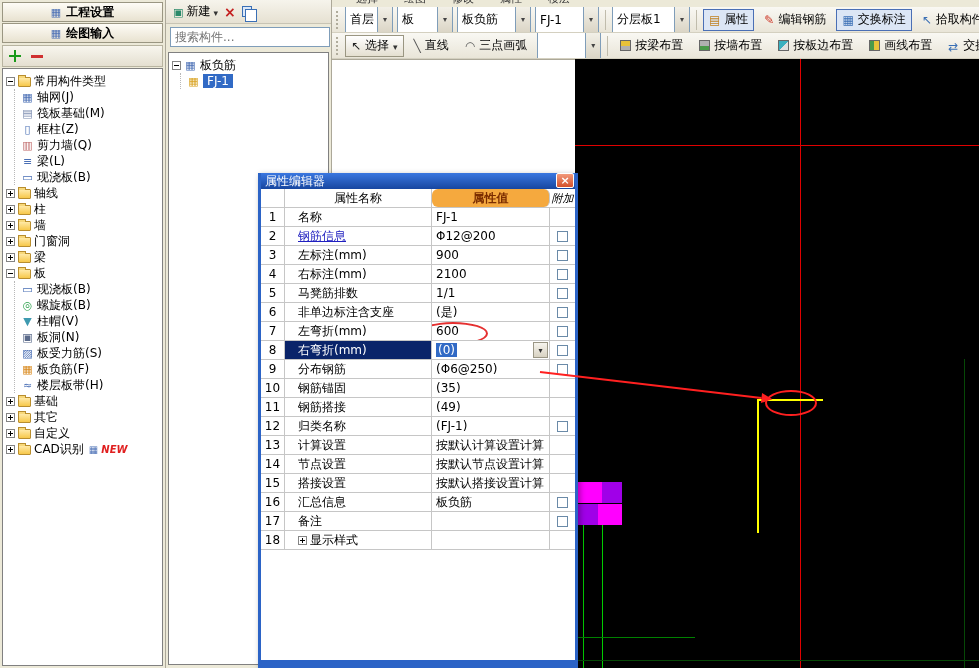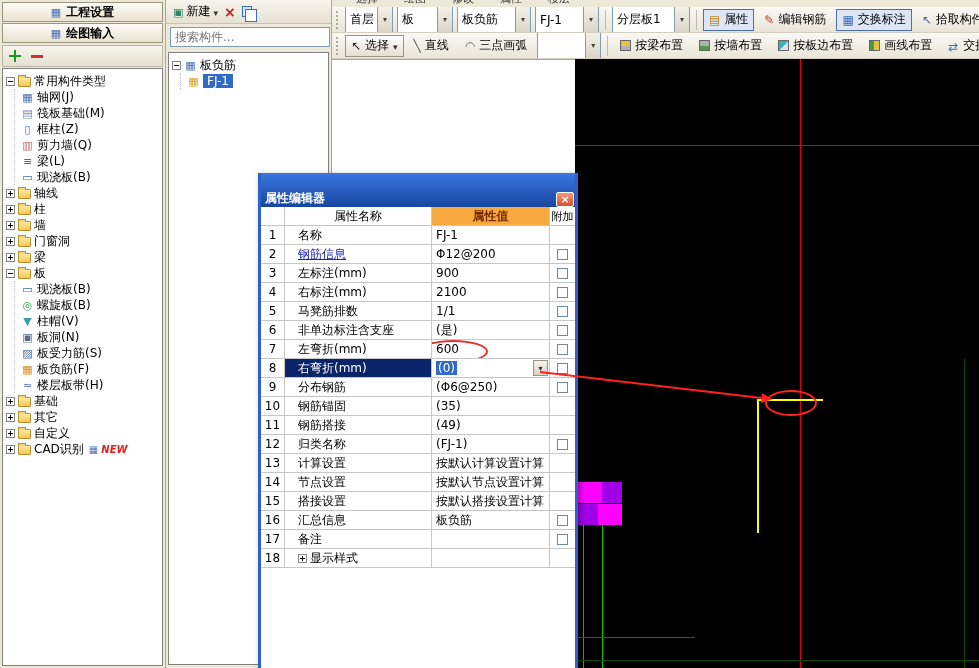--- a/index.html
+++ b/index.html
@@ -111,36 +111,36 @@
   .gv1 { left:8px;  top:466px; width:1px; height:143px; background:#00cc00; }
   .gv2 { left:27px; top:466px; width:1px; height:143px; background:#00cc00; }
   .gh1 { left:0; top:578px; width:120px; height:1px; background:#008000; }
   .gh2 { left:0; top:601px; width:404px; height:1px; background:#064806; }
   .gvr { left:389px; top:300px; width:1px; height:309px; background:#064806; }
   .red-ellipse { left:190px; top:331px; width:52px; height:26px; border:2px solid #ff2020; border-radius:50%; }
 
   
   #dialog { position:absolute; left:258px; top:173px; width:320px; height:495px; background:#2b63c6;
     padding:0 3px 3px 3px; z-index:30; box-shadow:2px 2px 6px rgba(0,0,0,.35); }
-  #dlg-title { height:34px; display:flex; align-items:flex-end; color:#fff; font-weight:bold; padding:0 1px 0 4px;
+  #dlg-title { height:16px; display:flex; align-items:flex-start; color:#fff; font-weight:normal; padding:0 1px 0 4px;
     background:linear-gradient(180deg,#3a77e0,#1746a0); }
   #dlg-close { margin-left:auto; width:18px; height:15px; border:1px solid #fff; border-radius:2px; color:#fff;
     background:linear-gradient(#f2997a,#d4502c); display:flex; align-items:center; justify-content:center; font-size:11px; font-weight:bold; }
   #dlg-close::before{content:"×";}
   #dlg-body { background:#fff; height:471px; overflow:hidden; }
   .prow { display:grid; grid-template-columns:24px 147px 118px 25px; height:19px; border-bottom:1px solid #c6c6c6; }
   .pc { display:flex; align-items:center; border-right:1px solid #c6c6c6; overflow:hidden; }
-  .pc:last-child { border-right:none; }
+  .pc:last-child { border-right:none;font-style:italic; }
   .cell-num { justify-content:center; }
   .cell-name { padding-left:13px; gap:3px; }
   .cell-val { padding-left:4px; position:relative; }
   .cell-chk { justify-content:center; }
   .phead .pc { font-weight:normal; }
   .phead .hname { justify-content:center; padding-left:0; }
-  .phead .hval { justify-content:center; padding-left:0; background:#f5a93e; color:#7b2d00; font-weight:bold; }
+  .phead .hval { justify-content:center; padding-left:0; background:#f5a93e; color:#7b2d00; font-weight:bold;border-radius:6px; }
   .phead .hchk { font-size:11px; }
   .checkbox { width:11px; height:11px; border:1px solid #6a8aa8; background:#fff; }
   .link { color:#2020c0; text-decoration:underline; }
   .prow.selected .cell-name { background:#0a246a; color:#fff; }
   .selval { background:#316ac5; color:#fff; padding:0 2px; }
   .ddbtn { position:absolute; right:1px; top:1px; bottom:1px; width:15px; background:linear-gradient(#f6f4ee,#d8d2c2);
     border:1px solid #9a9685; font-size:8px; color:#333; display:flex; align-items:center; justify-content:center; }
   .ddbtn::before{content:"▾";}
   .circled { position:relative; display:inline-block; }
   .circled::after { content:''; position:absolute; left:-18px; top:-2px; width:66px; height:19px;

